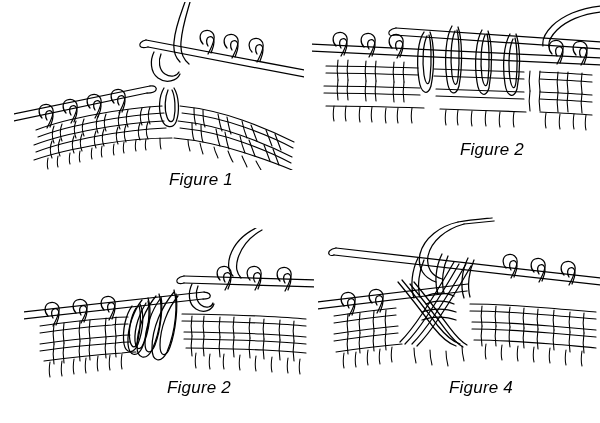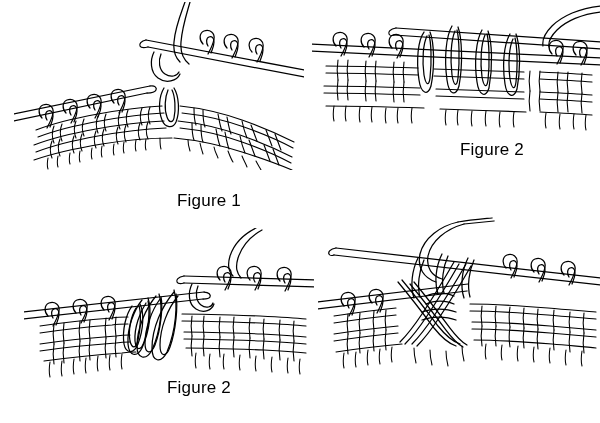--- a/index.html
+++ b/index.html
@@ -18,20 +18,21 @@
   #plate {
     position: absolute;
     left: 0; top: 0;
     width: 600px;
     height: 423px;
     background: #ffffff;
   }
 
   .figure-cell {
     position: absolute;
+    font-style: italic;
   }
 
   .figure-art {
     position: absolute;
     left: 0; top: 0;
   }
 
   .figure-caption {
     position: absolute;
     font-family: "Liberation Sans", sans-serif;
@@ -42,21 +43,21 @@
     white-space: nowrap;
     text-align: center;
   }
 
   
   #cell-fig1 { left: 14px;  top: 2px;   width: 290px; height: 200px; }
   #cell-fig2 { left: 312px; top: 0px;   width: 288px; height: 175px; }
   #cell-fig3 { left: 24px;  top: 228px; width: 290px; height: 185px; }
   #cell-fig4 { left: 318px; top: 216px; width: 282px; height: 192px; }
 
-  #caption-fig1 { left: 120px; top: 168px; width: 150px; margin-top: 21px; }
+  #caption-fig1 { left: 112px; top: 168px; width: 150px; }
   #caption-fig2 { left: 105px; top: 140px; width: 150px; }
   #caption-fig3 { left: 100px; top: 150px; width: 150px; }
   #caption-fig4 { left: 88px;  top: 162px; width: 150px; }
 </style>
 </head>
 <body>
 
 <div id="plate">
 
   <div class="figure-cell" id="cell-fig1">
@@ -521,15 +522,16 @@
         <path d="M168 128 C 167 134, 167 139, 168 143"></path>
         <path d="M184 129 C 183 135, 183 140, 184 144"></path>
         <path d="M200 130 C 199 136, 199 141, 200 145"></path>
         <path d="M216 131 C 215 137, 215 142, 216 146"></path>
         <path d="M232 132 C 231 138, 231 143, 232 147"></path>
         <path d="M248 134 C 247 140, 247 145, 248 149"></path>
         <path d="M264 135 C 263 141, 263 146, 264 150"></path>
       </g>
     </svg>
 
+    <div class="figure-caption" id="caption-fig4">Figure 4</div>
   </div>
 
 </div>
 
 </body></html>

